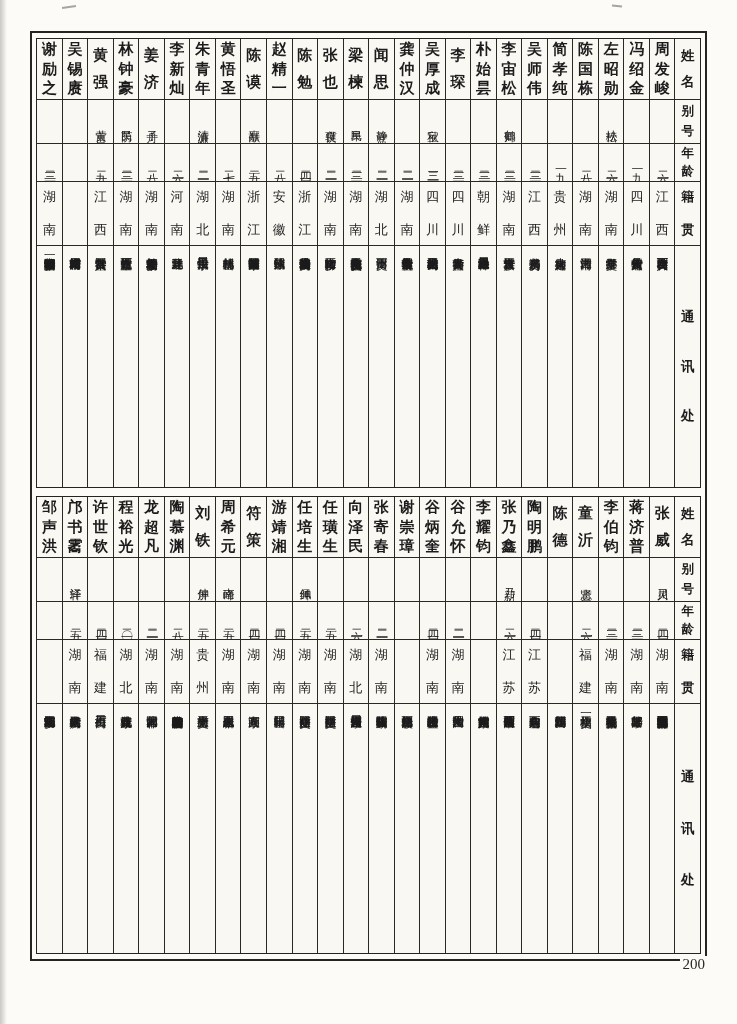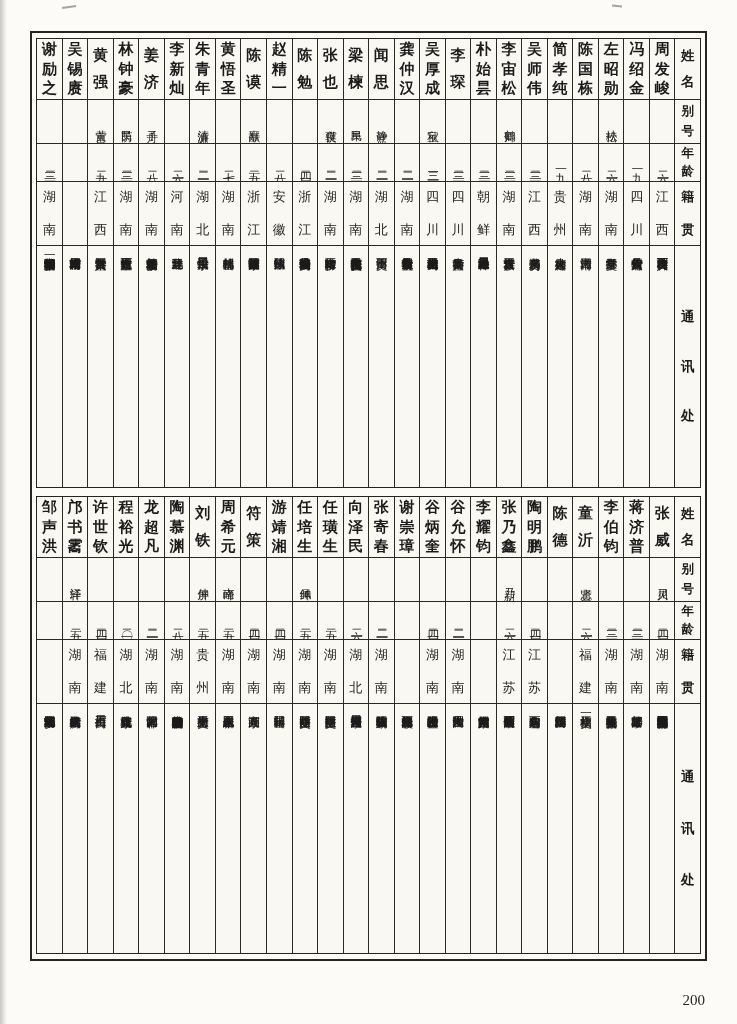--- a/index.html
+++ b/index.html
@@ -82,21 +82,21 @@
   .col-h .c-name { font-size:13.5px; }
   .col-h .c-alias, .col-h .c-age { font-size:12.5px; }
   .col-h .c-origin { font-size:13px; }
   .col-h .c-addr { font-size:13.5px; padding-top:0; align-items:center; }
   .col-h .c-addr .v-spread { justify-content:space-evenly; padding:30px 0; box-sizing:border-box; }
 
   .page-number {
     position:absolute; right:29px; top:956px;
     font-size:15px; color:#2a2824;
     font-family:"Liberation Serif","DejaVu Serif",serif;
-    background:#fcfbf8; padding:0 3px;margin-top:36px;
+    background:#fcfbf8; padding:0 3px;
   }
 </style>
 </head>
 <body>
 
 <div>
   <div class="scan-edge-left"></div>
   <div class="scan-mark m1"></div>
   <div class="scan-mark m2"></div>
 

